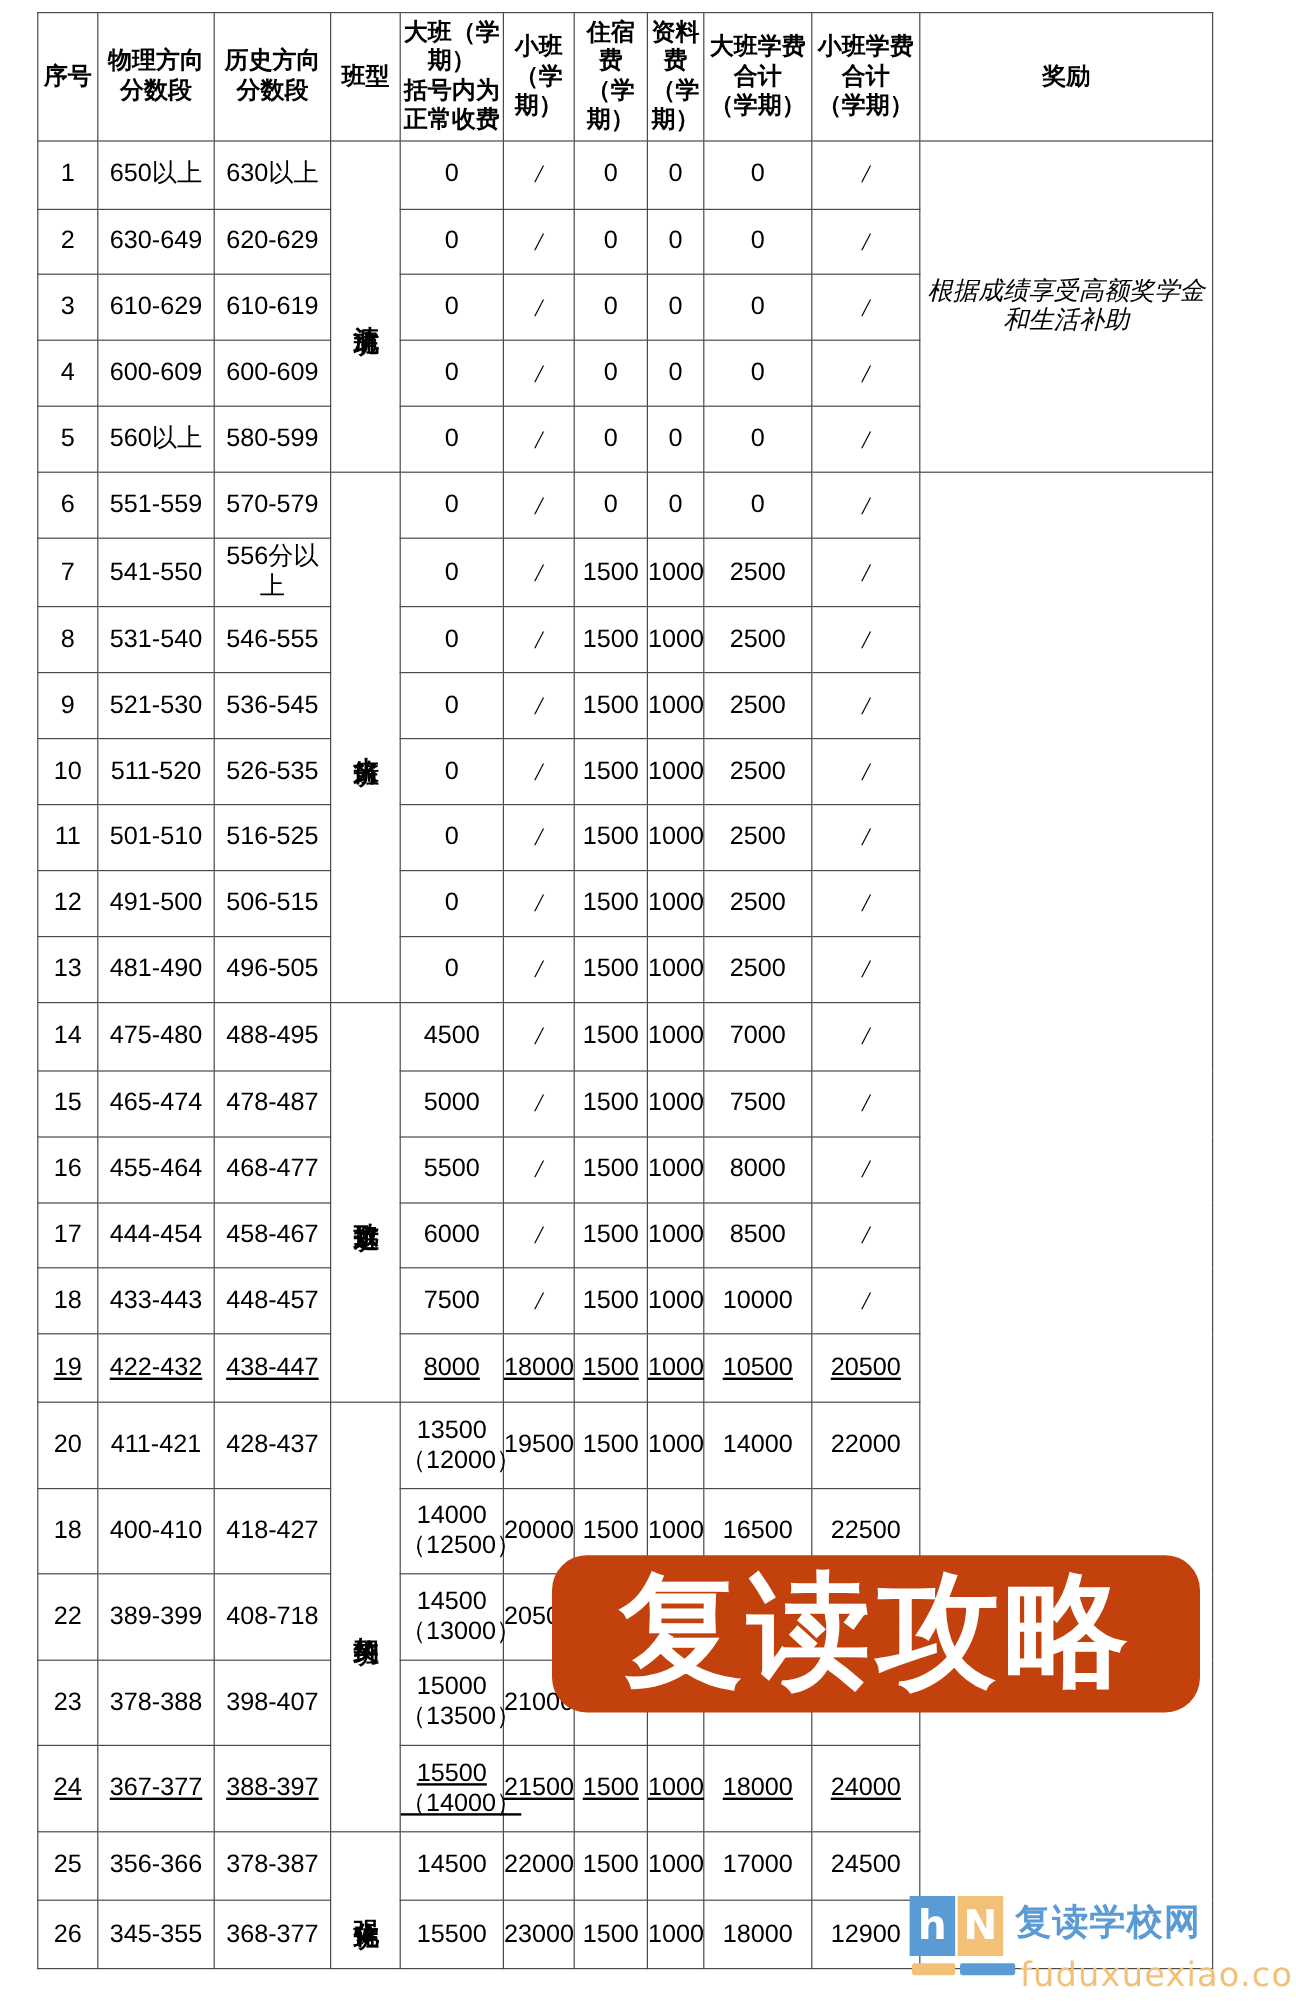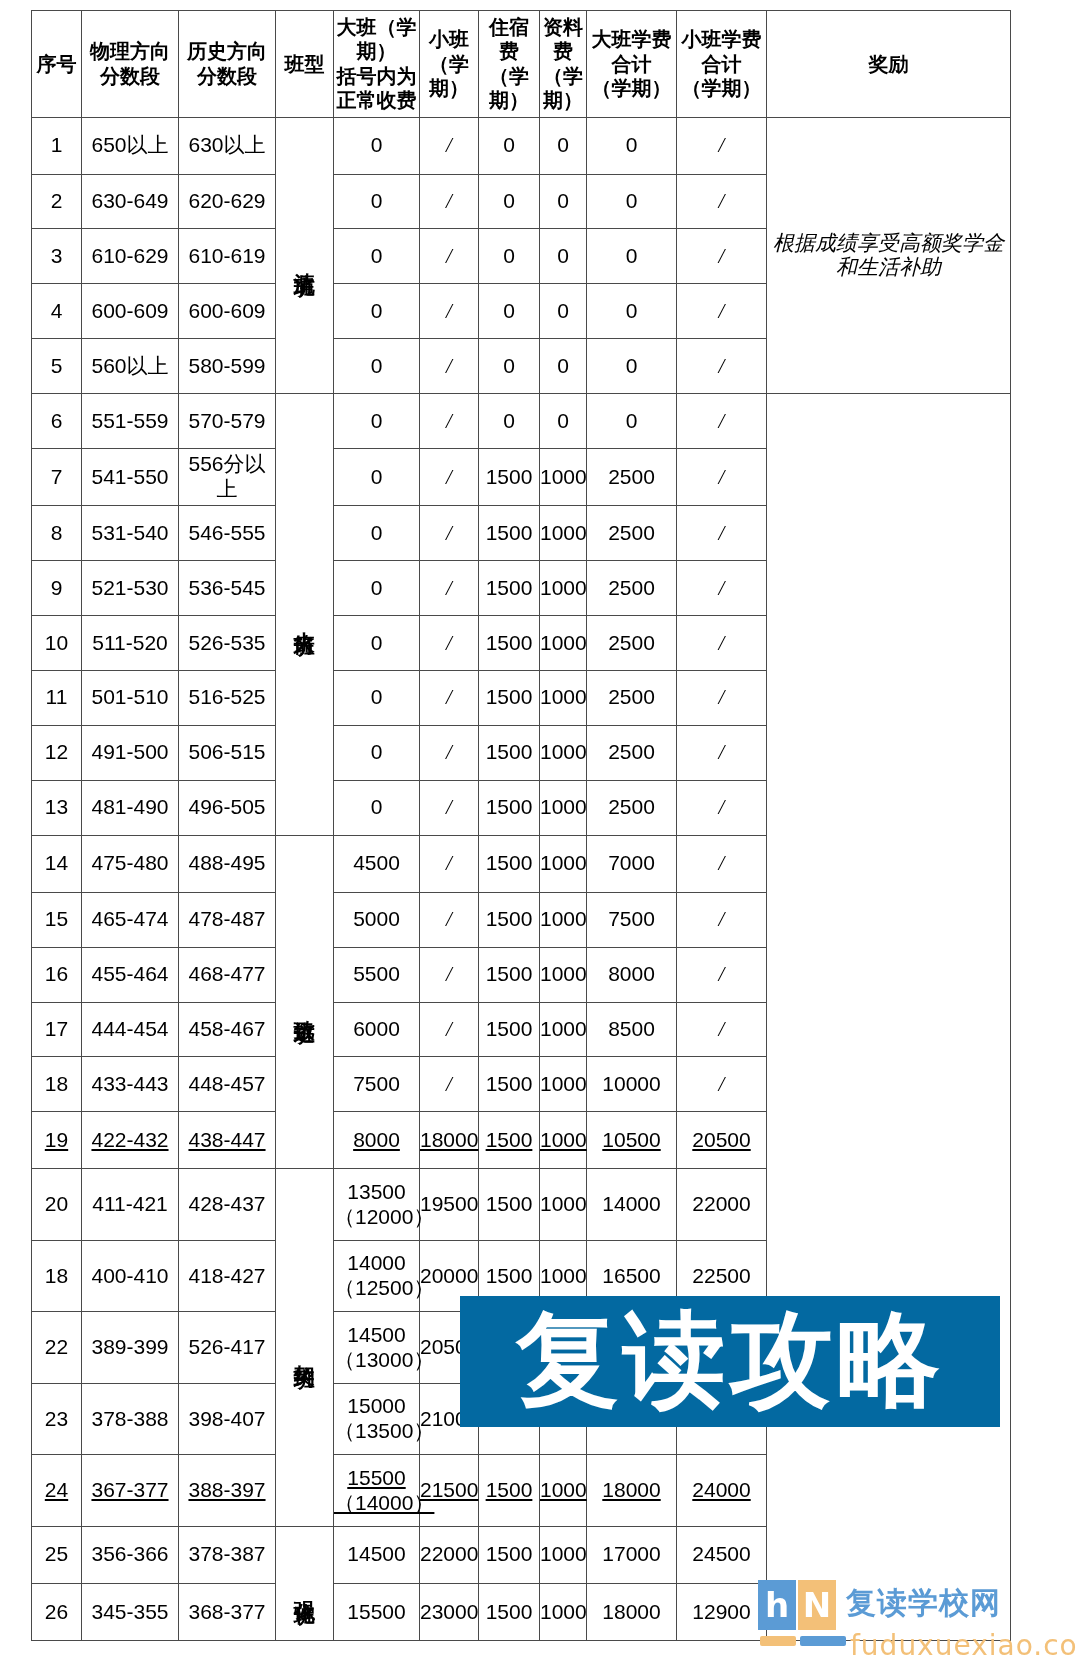--- a/index.html
+++ b/index.html
@@ -471,21 +471,21 @@
           <td class="num two-line"><span>14000</span><span class="sub">（12500）</span></td>
           <td class="num">20000</td>
           <td class="num">1500</td>
           <td class="num">1000</td>
           <td class="num">16500</td>
           <td class="num">22500</td>
         </tr>
         <tr style="height: 69px;">
           <td class="idx">22</td>
           <td class="score">389-399</td>
-          <td class="score">526-417</td>
+          <td class="score">408-718</td>
           <td class="num two-line"><span>14500</span><span class="sub">（13000）</span></td>
           <td class="num">20500</td>
           <td class="num">1500</td>
           <td class="num">1000</td>
           <td class="num">17000</td>
           <td class="num">23000</td>
         </tr>
         <tr style="height: 69px;">
           <td class="idx">23</td>
           <td class="score">378-388</td>
@@ -528,21 +528,21 @@
           <td class="num">23000</td>
           <td class="num">1500</td>
           <td class="num">1000</td>
           <td class="num">18000</td>
           <td class="num">12900</td>
         </tr>
       </tbody>
   </table>
 </div>
 
-<div id="watermark" style="background: #0369a1;">
+<div id="watermark" style="background: #c2410c; border-radius: 29px;">
   <span class="wm-text" style="color: rgb(255, 255, 255);">复读攻略</span>
 </div>
 
 <div id="site-logo">
   <div class="mark">
     <div class="sq-blue"></div>
     <div class="sq-orange"></div>
     <div class="glyph-h">h</div>
     <div class="glyph-n">N</div>
     <div class="bar-orange"></div>

